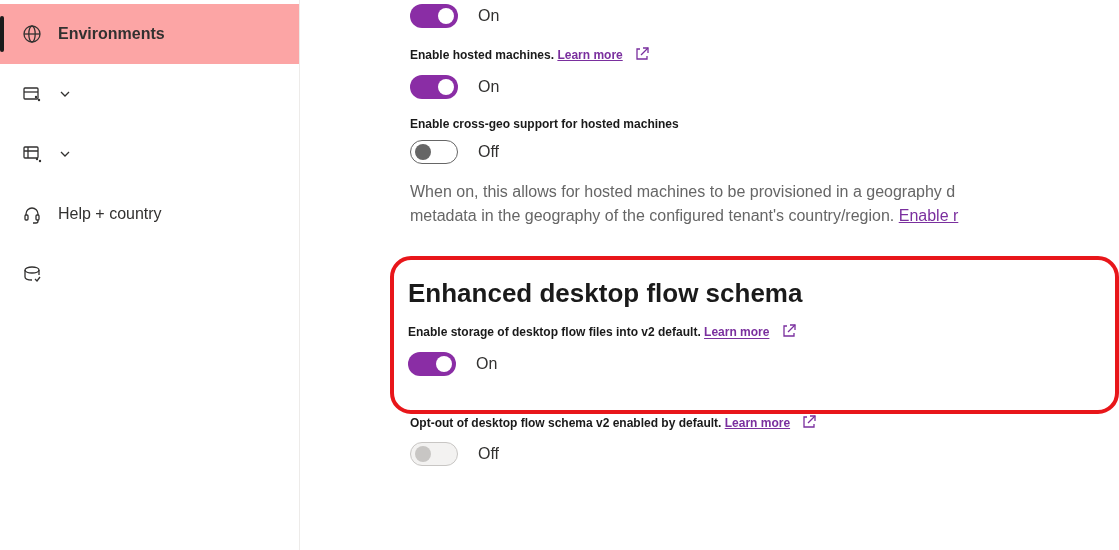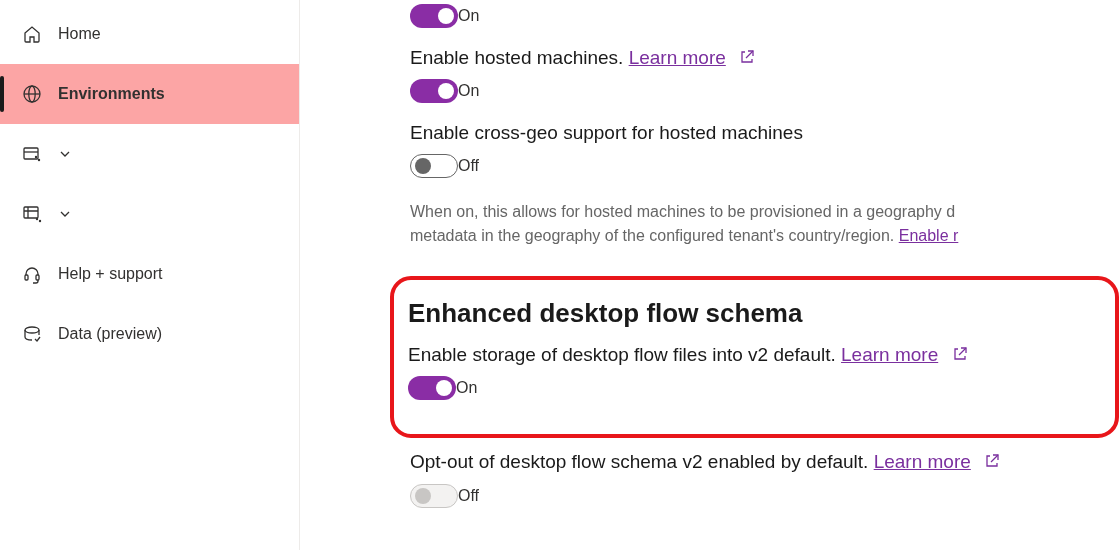--- a/index.html
+++ b/index.html
@@ -54,47 +54,47 @@
     }
     .nav-label { flex: 1; }
     .chevron { width: 14px; height: 14px; }
     .main {
       flex: 1;
       padding: 0 0 0 10px;
       overflow: hidden;
     }
     .setting-block { margin-bottom: 18px; }
     .setting-label {
-      font-size: 19px;
-      font-weight: 400;
+      font-size: 12px;
+      font-weight: 700;
       color: #1a1a1a;
       margin-bottom: 8px;
       line-height: 1.3;
     }
     .setting-desc {
       font-size: 16px;
       color: #666;
       line-height: 1.5;
-      margin-top: 22px;
+      margin-top: 16px;
       margin-bottom: 6px;
     }
     .link {
       color: #7a2f9e;
       text-decoration: underline;
       cursor: pointer;
     }
     .ext-icon {
       display: inline-block;
       vertical-align: middle;
       margin-left: 8px;
     }
     .toggle-row {
       display: flex;
       align-items: center;
-      gap: 0;
+      gap: 20px;
     }
     .toggle {
       width: 48px;
       height: 24px;
       border-radius: 12px;
       position: relative;
       cursor: pointer;
     }
     .toggle.on { background: #8a2da5; }
     .toggle.off { background: #fff; border: 1px solid #666; }
@@ -121,28 +121,20 @@
       padding: 18px 14px 16px 14px;
       margin-top: 28px;
       margin-left: -10px;
     }
     .content-pad { padding-left: 24px; }
   </style>
 </head>
 <body>
 
 <div class="sidebar">
-  <div class="nav-item">
-    <span class="nav-icon">
-      <svg viewBox="0 0 20 20" width="20" height="20" fill="none" stroke="#323130" stroke-width="1.3">
-          <path d="M3 9l7-6 7 6v8a1 1 0 0 1-1 1h-4v-5H8v5H4a1 1 0 0 1-1-1V9z"></path>
-        </svg>
-    </span>
-    <span class="nav-label">Home</span>
-  </div>
   <div class="nav-item active">
     <span class="nav-icon">
       <svg viewBox="0 0 20 20" width="20" height="20" fill="none" stroke="#323130" stroke-width="1.3">
           <circle cx="10" cy="10" r="8"></circle>
           <ellipse cx="10" cy="10" rx="3.2" ry="8"></ellipse>
           <path d="M2 10h16"></path>
         </svg>
     </span>
     <span class="nav-label">Environments</span>
   </div>
@@ -178,32 +170,31 @@
   </div>
   <div class="nav-item">
     <span class="nav-icon">
       <svg viewBox="0 0 20 20" width="20" height="20" fill="none" stroke="#323130" stroke-width="1.3">
           <path d="M4 11v-1a6 6 0 0 1 12 0v1"></path>
           <rect x="3" y="11" width="3" height="5" rx="1"></rect>
           <rect x="14" y="11" width="3" height="5" rx="1"></rect>
           <path d="M16 16v1a2 2 0 0 1-2 2h-3"></path>
         </svg>
     </span>
-    <span class="nav-label">Help + support</span>
+    <span class="nav-label">Help + country</span>
   </div>
   <div class="nav-item">
     <span class="nav-icon">
       <svg viewBox="0 0 20 20" width="20" height="20" fill="none" stroke="#323130" stroke-width="1.3">
           <ellipse cx="10" cy="6" rx="7" ry="3"></ellipse>
           <path d="M3 6v7c0 1.7 3.1 3 7 3"></path>
           <path d="M17 6v5"></path>
           <path d="M13 15l2 2 3-4"></path>
         </svg>
     </span>
-    <span class="nav-label">Data (preview)</span>
   </div>
 </div>
 
 <div class="main">
   <div class="content-pad" style="padding-left:100px; padding-top:4px;">
 
     <div class="setting-block">
       <div class="toggle-row">
         <div class="toggle on">
             <div class="knob"></div>
@@ -262,21 +253,21 @@
       </div>
       <div class="toggle-row">
         <div class="toggle on">
             <div class="knob"></div>
           </div>
         <span class="toggle-state">On</span>
       </div>
     </div>
   </div>
 
-  <div style="padding-left:100px; padding-top:12px;">
+  <div style="padding-left:100px; ">
     <div class="setting-block">
       <div class="setting-label">
         <span>Opt-out of desktop flow schema v2 enabled by default. </span><span class="link">Learn more</span>
         <span class="ext-icon">
           <svg width="16" height="16" viewBox="0 0 16 16" fill="none" stroke="#7a2f9e" stroke-width="1.3">
               <path d="M6 3H3v10h10v-3"></path>
               <path d="M9 2h5v5"></path>
               <path d="M14 2L7 9"></path>
             </svg>
         </span>

